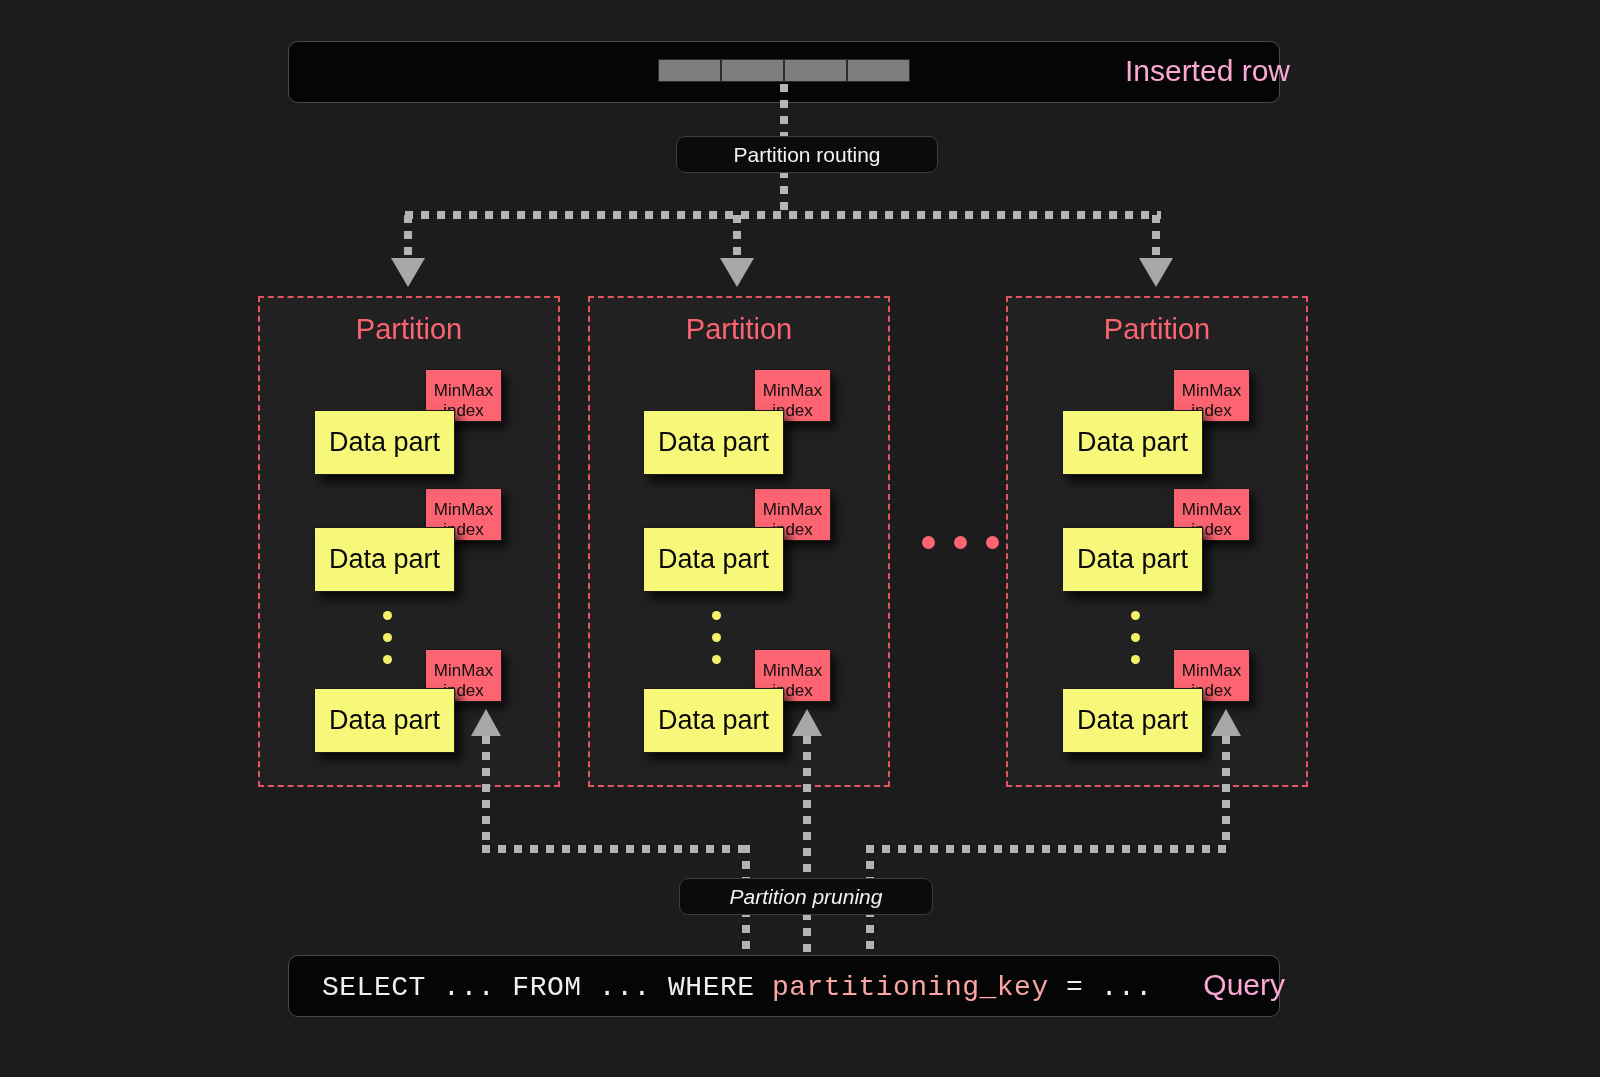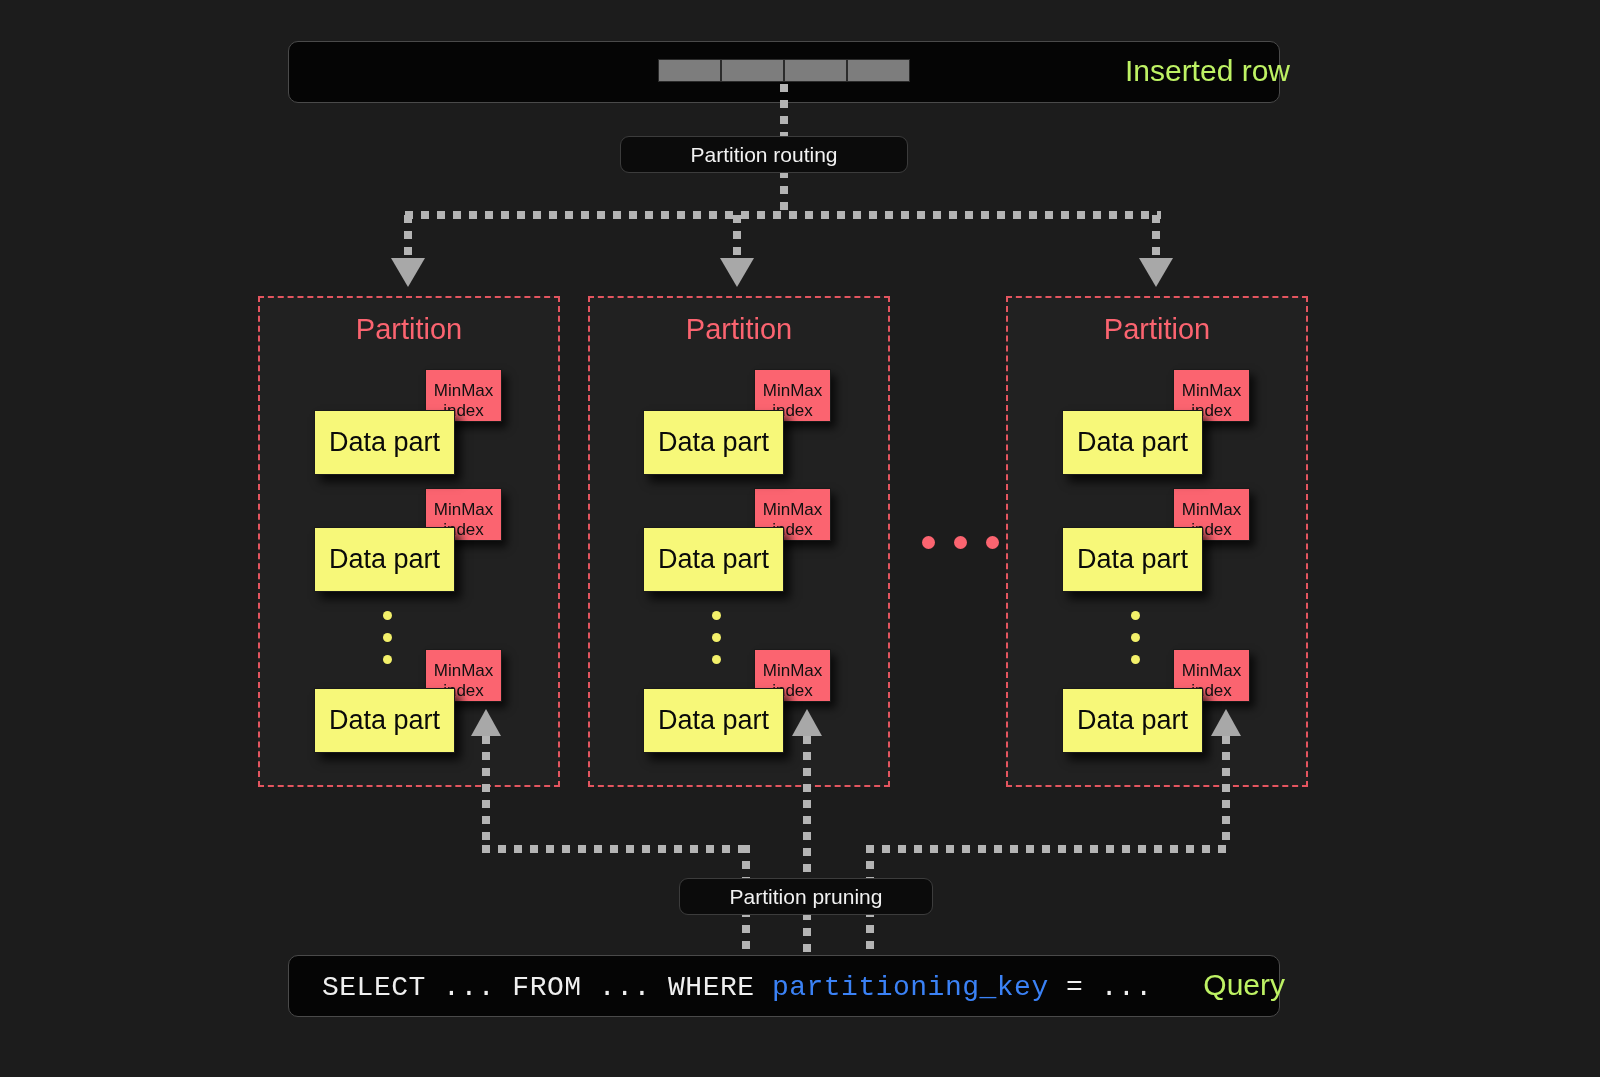--- a/index.html
+++ b/index.html
@@ -15,21 +15,21 @@
   
   .darkbar{
     position:absolute;
     background:#050505;
     border:1px solid #4a4a4a;
     border-radius:10px;
     box-sizing:border-box;
   }
   .bar-label{
     position:absolute;
-    color:#bef264;
+    color:#f9a8d4;
     font-size:30px;
     line-height:1;
     white-space:nowrap;
   }
 
   
   .rowcells{position:absolute;display:flex;}
   .rowcell{
     width:63px;height:23px;
     background:#7d7d7d;
@@ -131,41 +131,41 @@
 
   
   .query-text{
     position:absolute;
     font-family:"Liberation Mono","DejaVu Sans Mono",monospace;
     font-size:28px;
     color:#efefef;
     white-space:pre;
     letter-spacing:0.5px;
   }
-  .query-text .key{color:#3b82f6;}
+  .query-text .key{color:#fca5a5;}
 </style>
 </head>
 <body>
 
 <div id="canvas">
 
   <div class="darkbar" style="left:288px;top:41px;width:992px;height:62px;"></div>
 
   <div class="rowcells" style="left:658px;top:59px;">
     <div class="rowcell"></div>
     <div class="rowcell"></div>
     <div class="rowcell"></div>
     <div class="rowcell"></div>
   </div>
 
   <div class="bar-label" style="right:310px;top:56px;">Inserted row</div>
 
   <div class="dv" style="left:780px;top:84px;height:54px;"></div>
 
-  <div class="pill" style="left:620px;top:136px;width:288px;height:37px;">Partition routing</div>
+  <div class="pill" style="left:676px;top:136px;width:262px;height:37px;">Partition routing</div>
 
   <div class="dv" style="left:780px;top:170px;height:48px;"></div>
 
   <div class="dh" style="left:405px;top:211px;width:756px;"></div>
 
   <div class="dv" style="left:404px;top:215px;height:48px;"></div>
   <div class="arrow-down" style="left:391px;top:258px;"></div>
 
   <div class="dv" style="left:733px;top:215px;height:48px;"></div>
   <div class="arrow-down" style="left:720px;top:258px;"></div>
@@ -263,21 +263,21 @@
   <div class="dv" style="left:482px;top:736px;height:112px;"></div>
   <div class="dh" style="left:482px;top:845px;width:268px;"></div>
   <div class="dv" style="left:742px;top:845px;height:112px;"></div>
 
   <div class="dv" style="left:803px;top:736px;height:221px;"></div>
 
   <div class="dv" style="left:1222px;top:736px;height:112px;"></div>
   <div class="dh" style="left:866px;top:845px;width:364px;"></div>
   <div class="dv" style="left:866px;top:845px;height:112px;"></div>
 
-  <div class="pill" style="left:679px;top:878px;width:254px;height:37px;">Partition pruning</div>
+  <div class="pill" style="left:679px;top:878px;width:254px;height:37px;font-style:italic;">Partition pruning</div>
 
   <div class="darkbar" style="left:288px;top:955px;width:992px;height:62px;"></div>
 
   <div class="query-text" style="left:322px;top:972px;"><span>SELECT ... FROM ... WHERE </span><span class="key">partitioning_key</span><span> = ...</span></div>
 
   <div class="bar-label" style="right:315px;top:970px;margin-left:19px;">Query</div>
 
 </div>
 
 </body></html>

